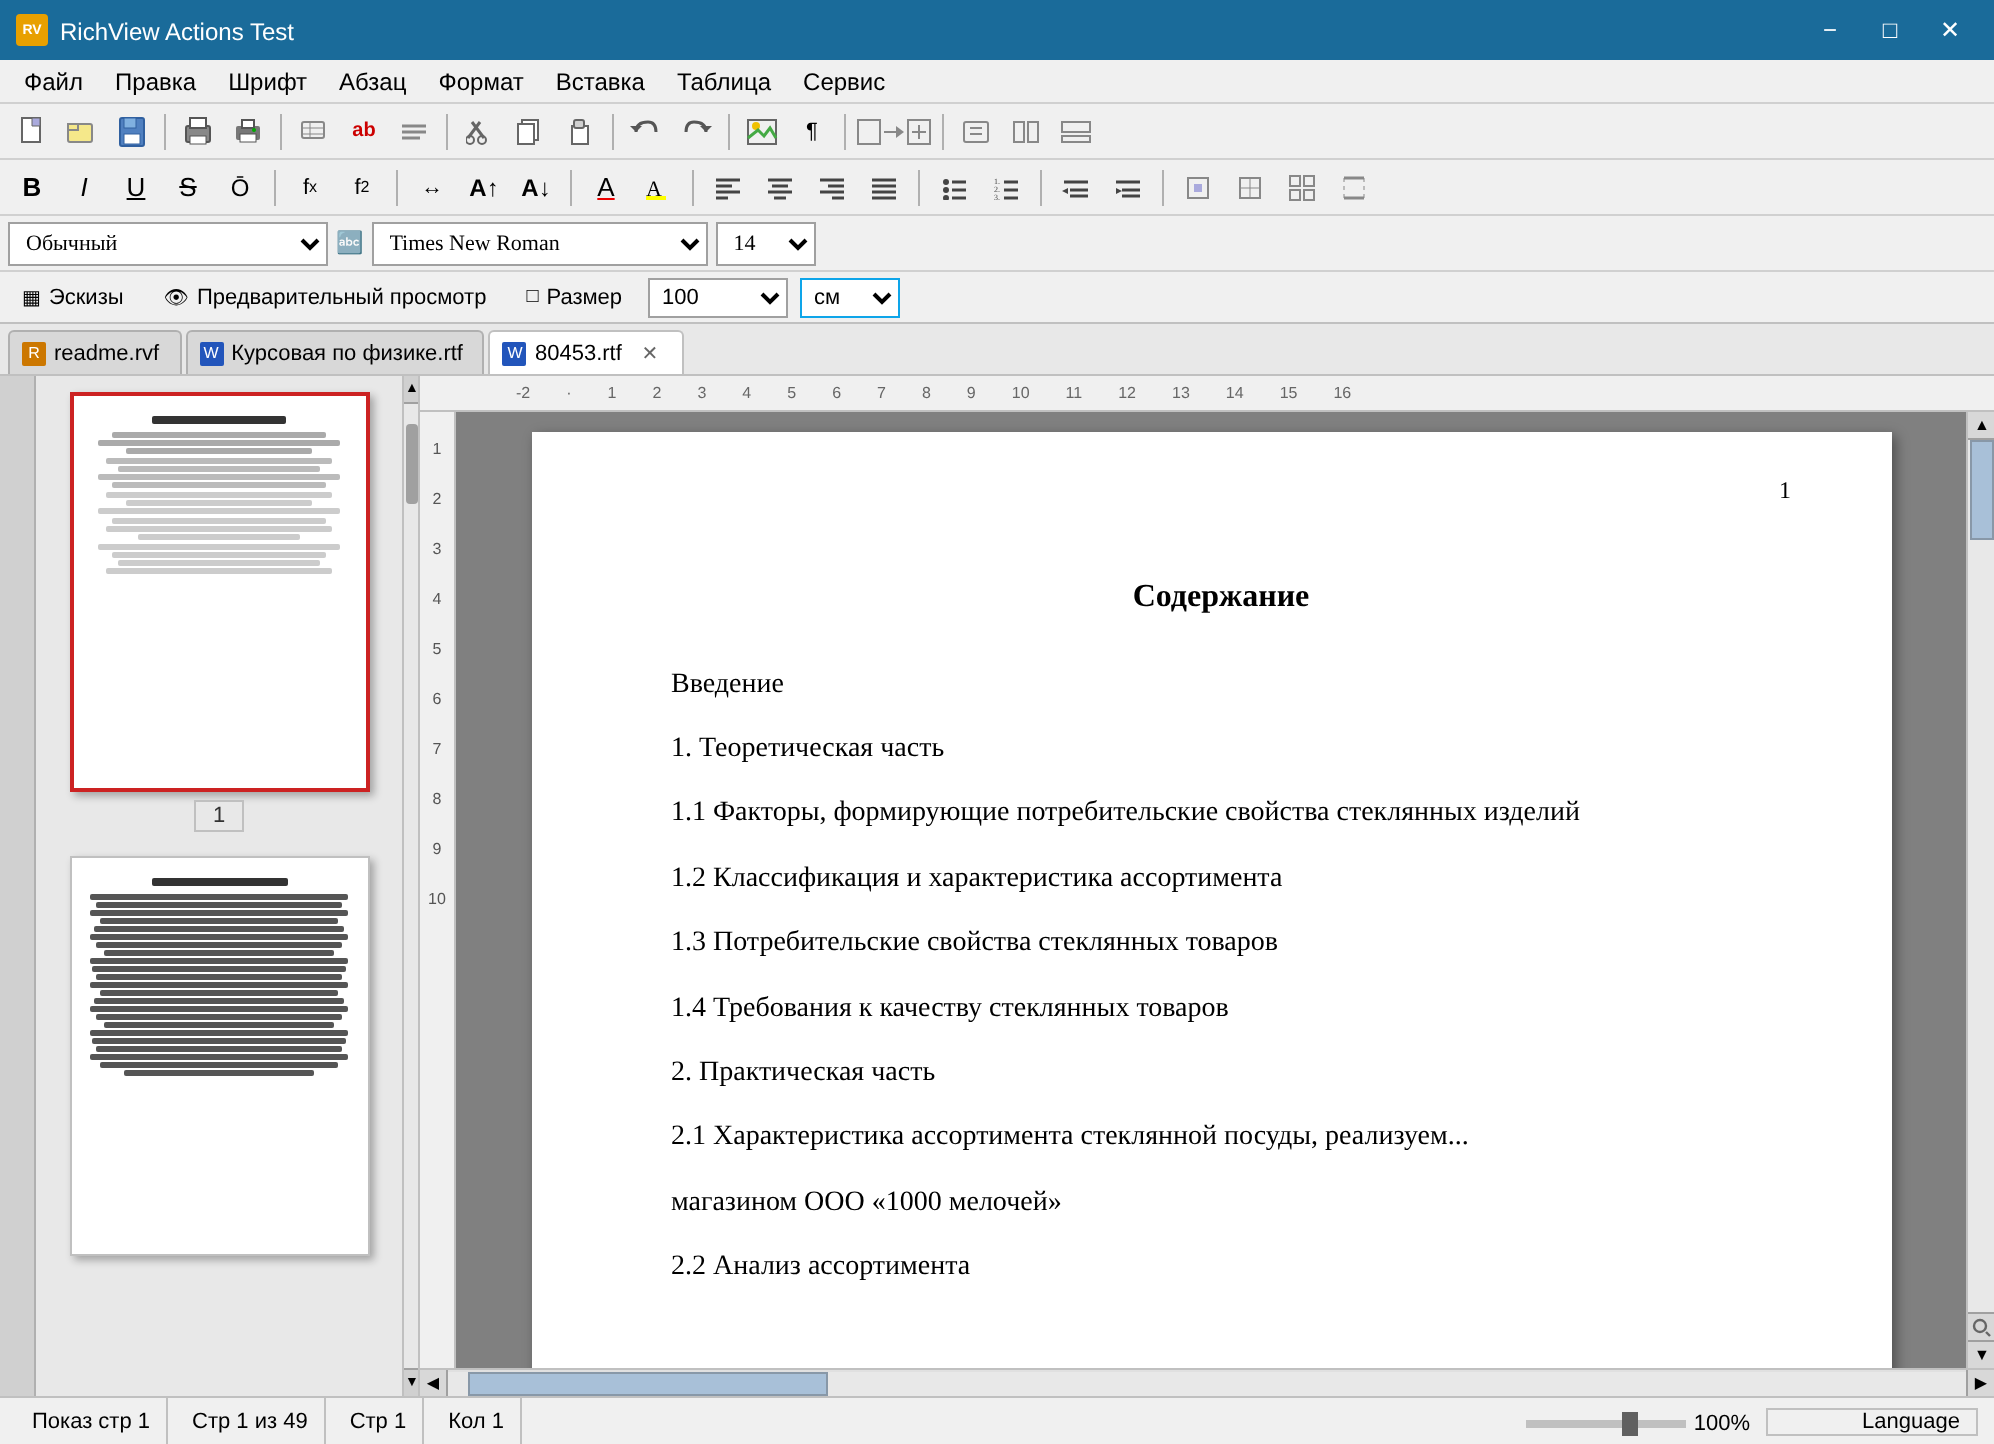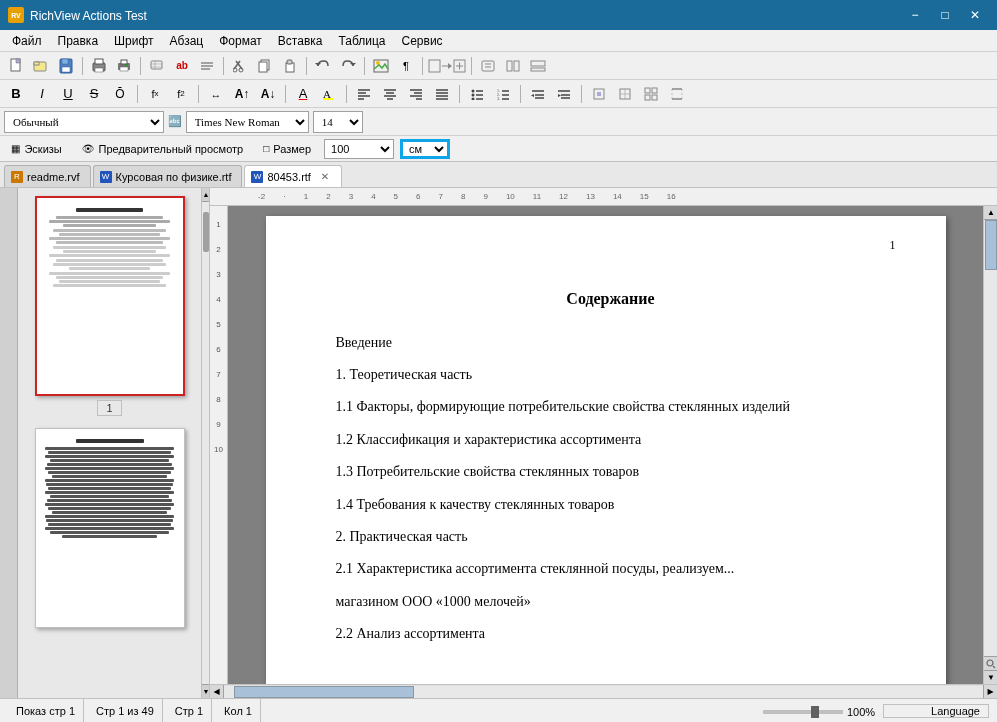--- a/index.html
+++ b/index.html
@@ -84,21 +84,21 @@
     .fmt-select {
       height: 22px;
       border: 1px solid #a0a0a0;
       background: white;
       font-size: 11px;
       padding: 0 4px;
       cursor: pointer;
       font-family: Liberation Serif, serif;
     }
     .style-select { width: 160px; }
-    .font-select { width: 123px; }
+    .font-select { width: 168px; }
     .size-select { width: 50px; }
 
     
     .view-toolbar {
       background: #f0f0f0;
       height: 26px;
       display: flex;
       align-items: center;
       padding: 2px 4px;
       gap: 6px;
@@ -114,21 +114,21 @@
     .view-select {
       height: 20px;
       border: 1px solid #a0a0a0;
       background: white;
       font-size: 11px;
       padding: 0 2px;
       width: 70px;
     }
     .unit-select {
       height: 20px;
-      border: 3px solid #0ea5e9;
+      border: 1px solid #0ea5e9;
       background: white;
       font-size: 11px;
       padding: 0 2px;
       width: 50px;
     }
 
     
     .tabs-bar {
       background: #e8e8e8;
       height: 26px;

